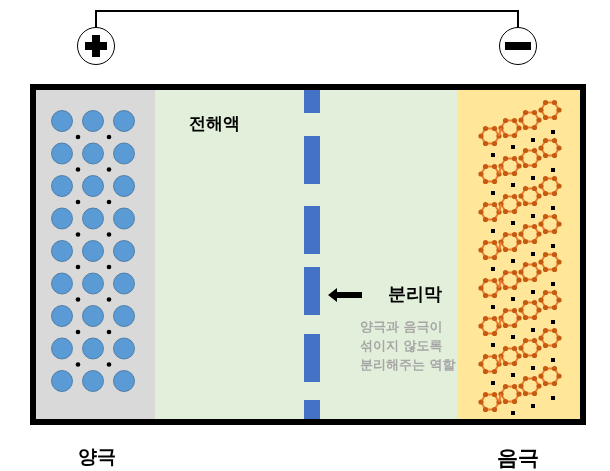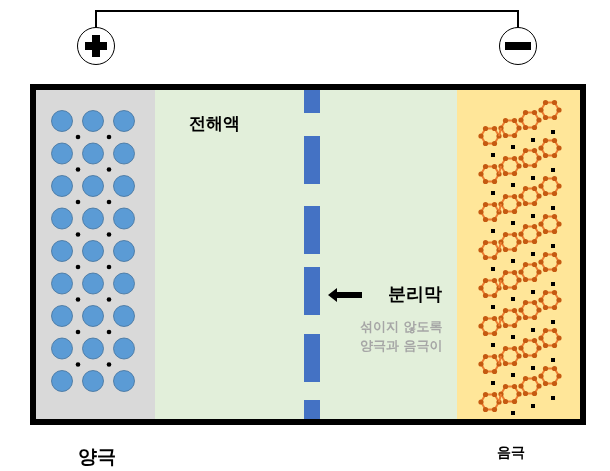--- a/index.html
+++ b/index.html
@@ -80,22 +80,23 @@
     <div class="sep" style="top:244px; height:48px;"></div>
     <div class="sep" style="top:310px; height:19px;"></div>
   </div>
 
   <svg class="abs" style="left:292px; top:198px;" width="34" height="14" viewBox="0 0 34 14">
     <polygon points="0,7 9,0 9,4 34,4 34,10 9,10 9,14" fill="#000"></polygon>
   </svg>
   <div class="label" style="left:352px; top:192px; font-size:18px;">분리막</div>
 
   <div class="desc" style="left:324px; top:227px;">
+    <div>양극과 음극이</div>
     <div>섞이지 않도록</div>
-    <div>양극과 음극이</div>
+    <div>분리해주는 역할</div>
   </div>
 
   <div class="anode">
     <svg width="123" height="329" viewBox="0 0 123 329">
       <defs>
         <g id="hex">
           <polygon points="-9,0 -4.5,-7.5 4.5,-7.5 9,0 4.5,7.5 -4.5,7.5" fill="none" stroke="#ed7d31" stroke-width="2"></polygon>
           <g fill="#c55a11">
             <circle cx="-9" cy="0" r="2.6"></circle>
               <circle cx="-4.5" cy="-7.5" r="2.6"></circle>
@@ -125,13 +126,13 @@
       <use href="#strip" y="114"></use>
       <use href="#strip" y="152"></use>
       <use href="#strip" y="190"></use>
       <use href="#strip" y="228"></use>
       <use href="#strip" y="266"></use>
     </svg>
   </div>
 </div>
 
 <div class="label" style="left:78px; top:444px; font-size:19px;">양극</div>
-<div class="label" style="left:497px; top:444px; font-size:14px;">음극</div>
+<div class="label" style="left:497px; top:444px; font-size:21px;">음극</div>
 
 </body></html>

